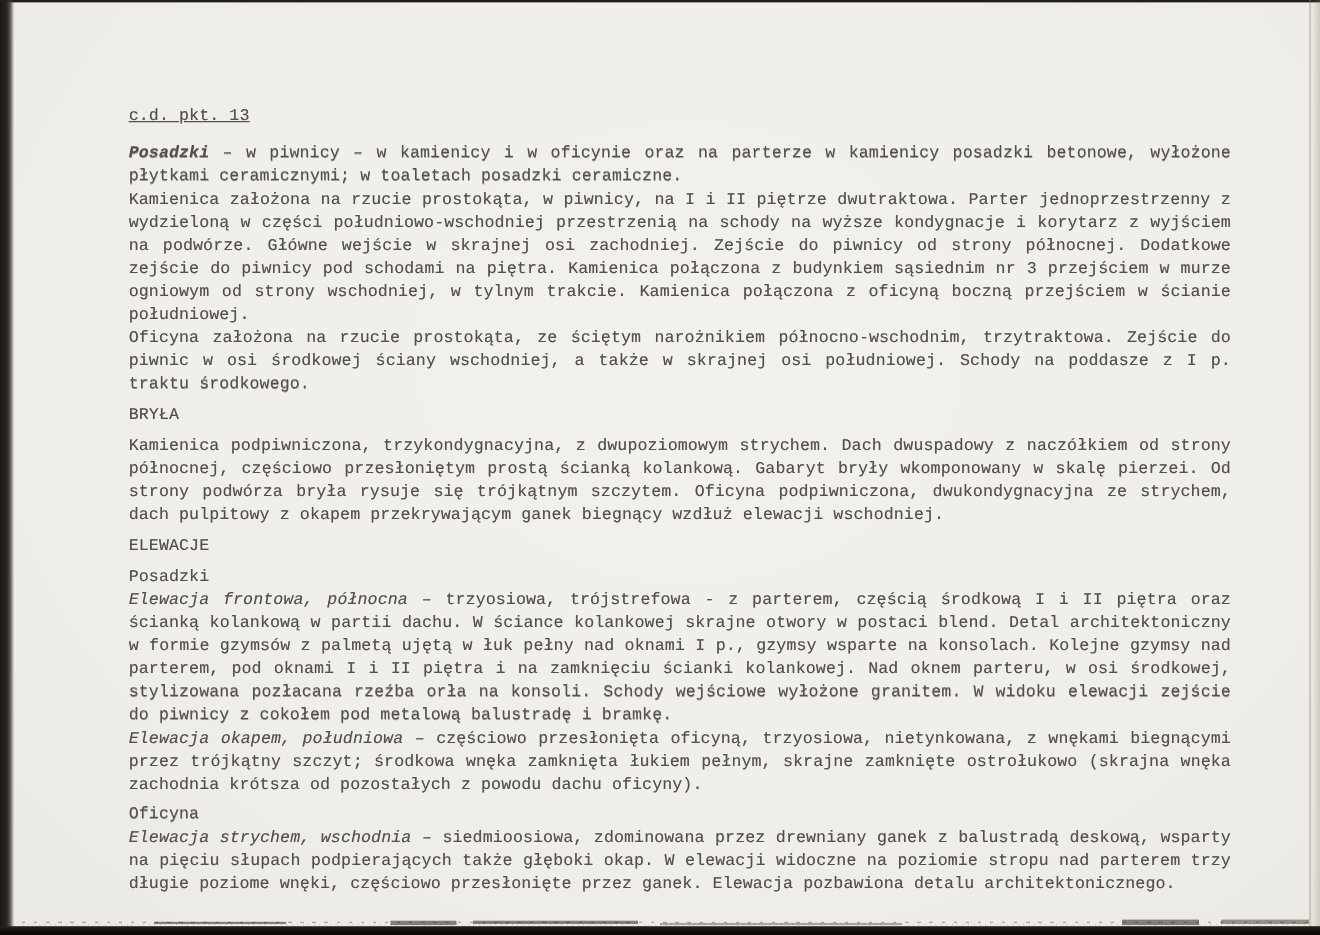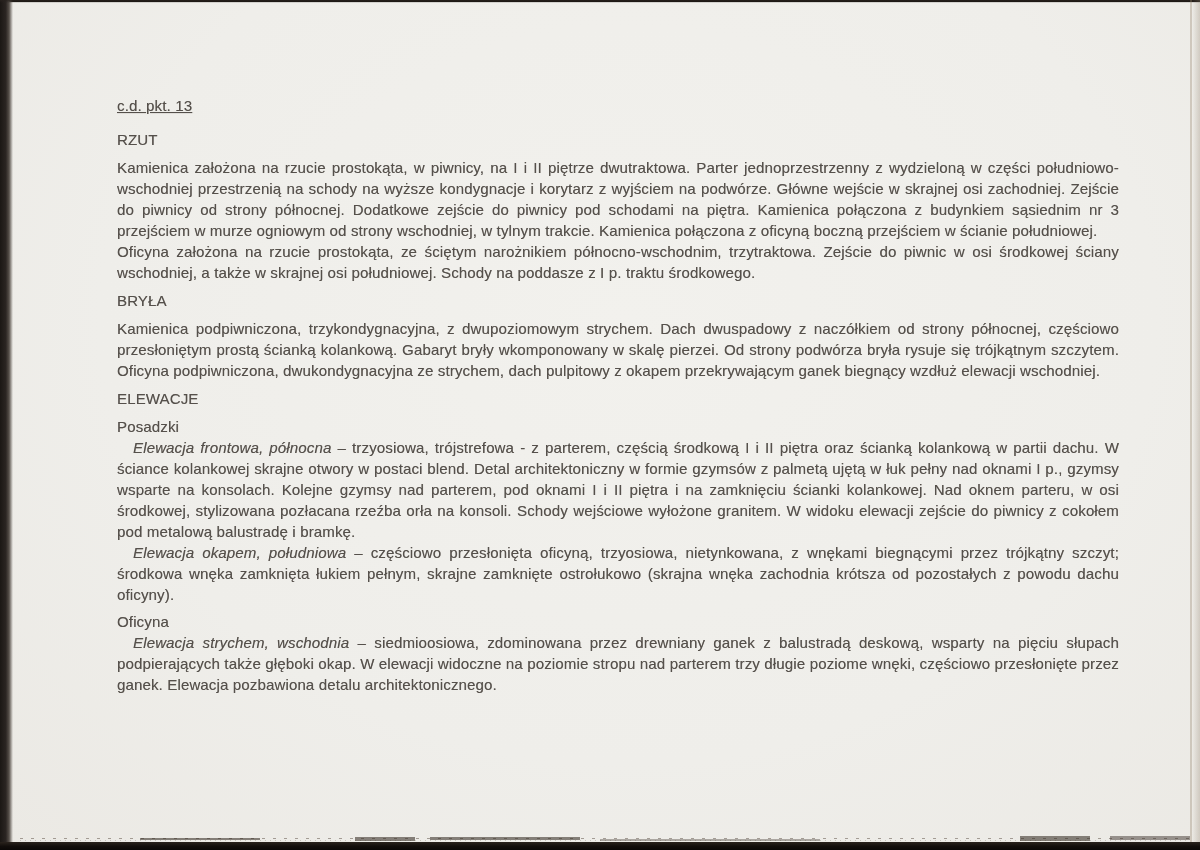--- a/index.html
+++ b/index.html
@@ -1,15 +1,15 @@
 <!DOCTYPE html>
 <html><head>
 <meta charset="utf-8">
 <style>
-  * { margin:0; padding:0; box-sizing:border-box; }
+  * { margin:0; padding:0; box-sizing:border-box;font-family:Liberation Mono, monospace; }
   html,body { width:1200px; height:850px; }
   body {
     position:relative;
     width:1200px; height:850px;
     overflow:hidden;
     background:#17130f;
     font-family:"Liberation Sans", sans-serif;
   }
   .paper {
     position:absolute;
@@ -63,34 +63,34 @@
     line-height:21px;
     letter-spacing:0.15px;
     text-align:justify;
     text-shadow:0.2px 0.2px 0.35px rgba(90,84,78,0.55);
   }
   .content p { margin:0; }
   .heading-underline { text-decoration:underline; margin-bottom:13px !important; }
   .section-heading { margin-top:7px !important; margin-bottom:7px !important; }
   .subheading-oficyna { margin-top:6px !important; }
   .lead-bi { font-weight:bold; font-style:italic; }
-  .lead-i { font-style:italic;margin-left:16px; }
+  .lead-i { font-style:italic; }
 </style>
 </head>
 <body>
 
 <div class="paper">
   <div class="content">
 
     <p class="heading-underline">c.d. pkt. 13</p>
 
     <div>
+      <p><span class="lead-bi">Posadzki</span><span> – w piwnicy – w kamienicy i w oficynie oraz na parterze w kamienicy posadzki betonowe, wyłożone płytkami ceramicznymi; w toaletach posadzki ceramiczne.</span></p>
     </div>
 
-    <p class="section-heading">RZUT</p>
     <p>Kamienica założona na rzucie prostokąta, w piwnicy, na I i II piętrze dwutraktowa. Parter jednoprzestrzenny z wydzieloną w części południowo-wschodniej przestrzenią na schody na wyższe kondygnacje i korytarz z wyjściem na podwórze. Główne wejście w skrajnej osi zachodniej. Zejście do piwnicy od strony północnej. Dodatkowe zejście do piwnicy pod schodami na piętra. Kamienica połączona z budynkiem sąsiednim nr 3 przejściem w murze ogniowym od strony wschodniej, w tylnym trakcie. Kamienica połączona z oficyną boczną przejściem w ścianie południowej.</p>
     <p>Oficyna założona na rzucie prostokąta, ze ściętym narożnikiem północno-wschodnim, trzytraktowa. Zejście do piwnic w osi środkowej ściany wschodniej, a także w skrajnej osi południowej. Schody na poddasze z I p. traktu środkowego.</p>
 
     <p class="section-heading">BRYŁA</p>
     <p>Kamienica podpiwniczona, trzykondygnacyjna, z dwupoziomowym strychem. Dach dwuspadowy z naczółkiem od strony północnej, częściowo przesłoniętym prostą ścianką kolankową. Gabaryt bryły wkomponowany w skalę pierzei. Od strony podwórza bryła rysuje się trójkątnym szczytem. Oficyna podpiwniczona, dwukondygnacyjna ze strychem, dach pulpitowy z okapem przekrywającym ganek biegnący wzdłuż elewacji wschodniej.</p>
 
     <p class="section-heading">ELEWACJE</p>
 
     <p>Posadzki</p>
     <p><span class="lead-i">Elewacja frontowa, północna</span><span> – trzyosiowa, trójstrefowa - z parterem, częścią środkową I i II piętra oraz ścianką kolankową w partii dachu. W ściance kolankowej skrajne otwory w postaci blend. Detal architektoniczny w formie gzymsów z palmetą ujętą w łuk pełny nad oknami I p., gzymsy wsparte na konsolach. Kolejne gzymsy nad parterem, pod oknami I i II piętra i na zamknięciu ścianki kolankowej. Nad oknem parteru, w osi środkowej, stylizowana pozłacana rzeźba orła na konsoli. Schody wejściowe wyłożone granitem. W widoku elewacji zejście do piwnicy z cokołem pod metalową balustradę i bramkę.</span></p>

